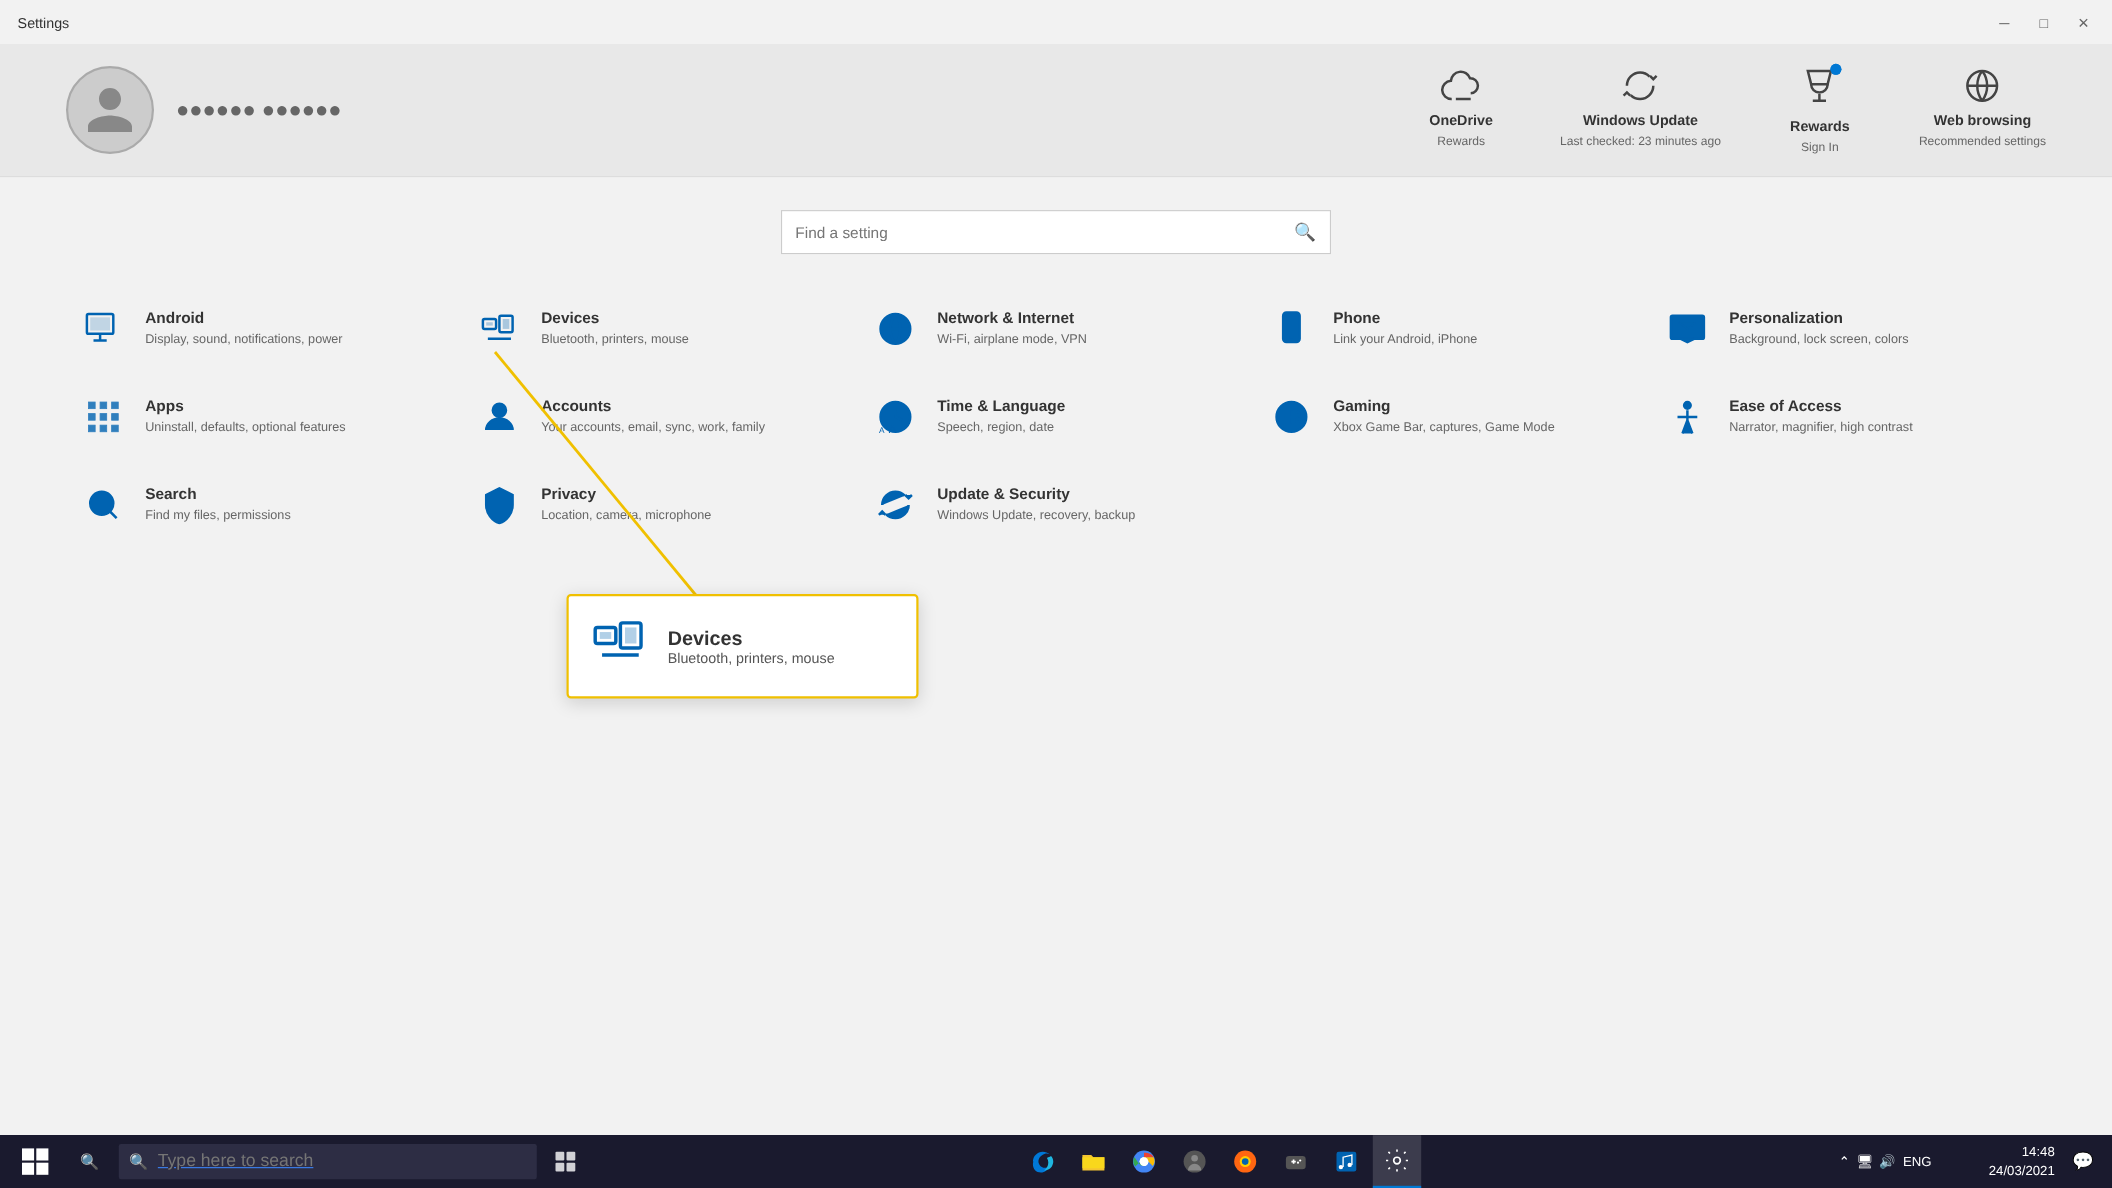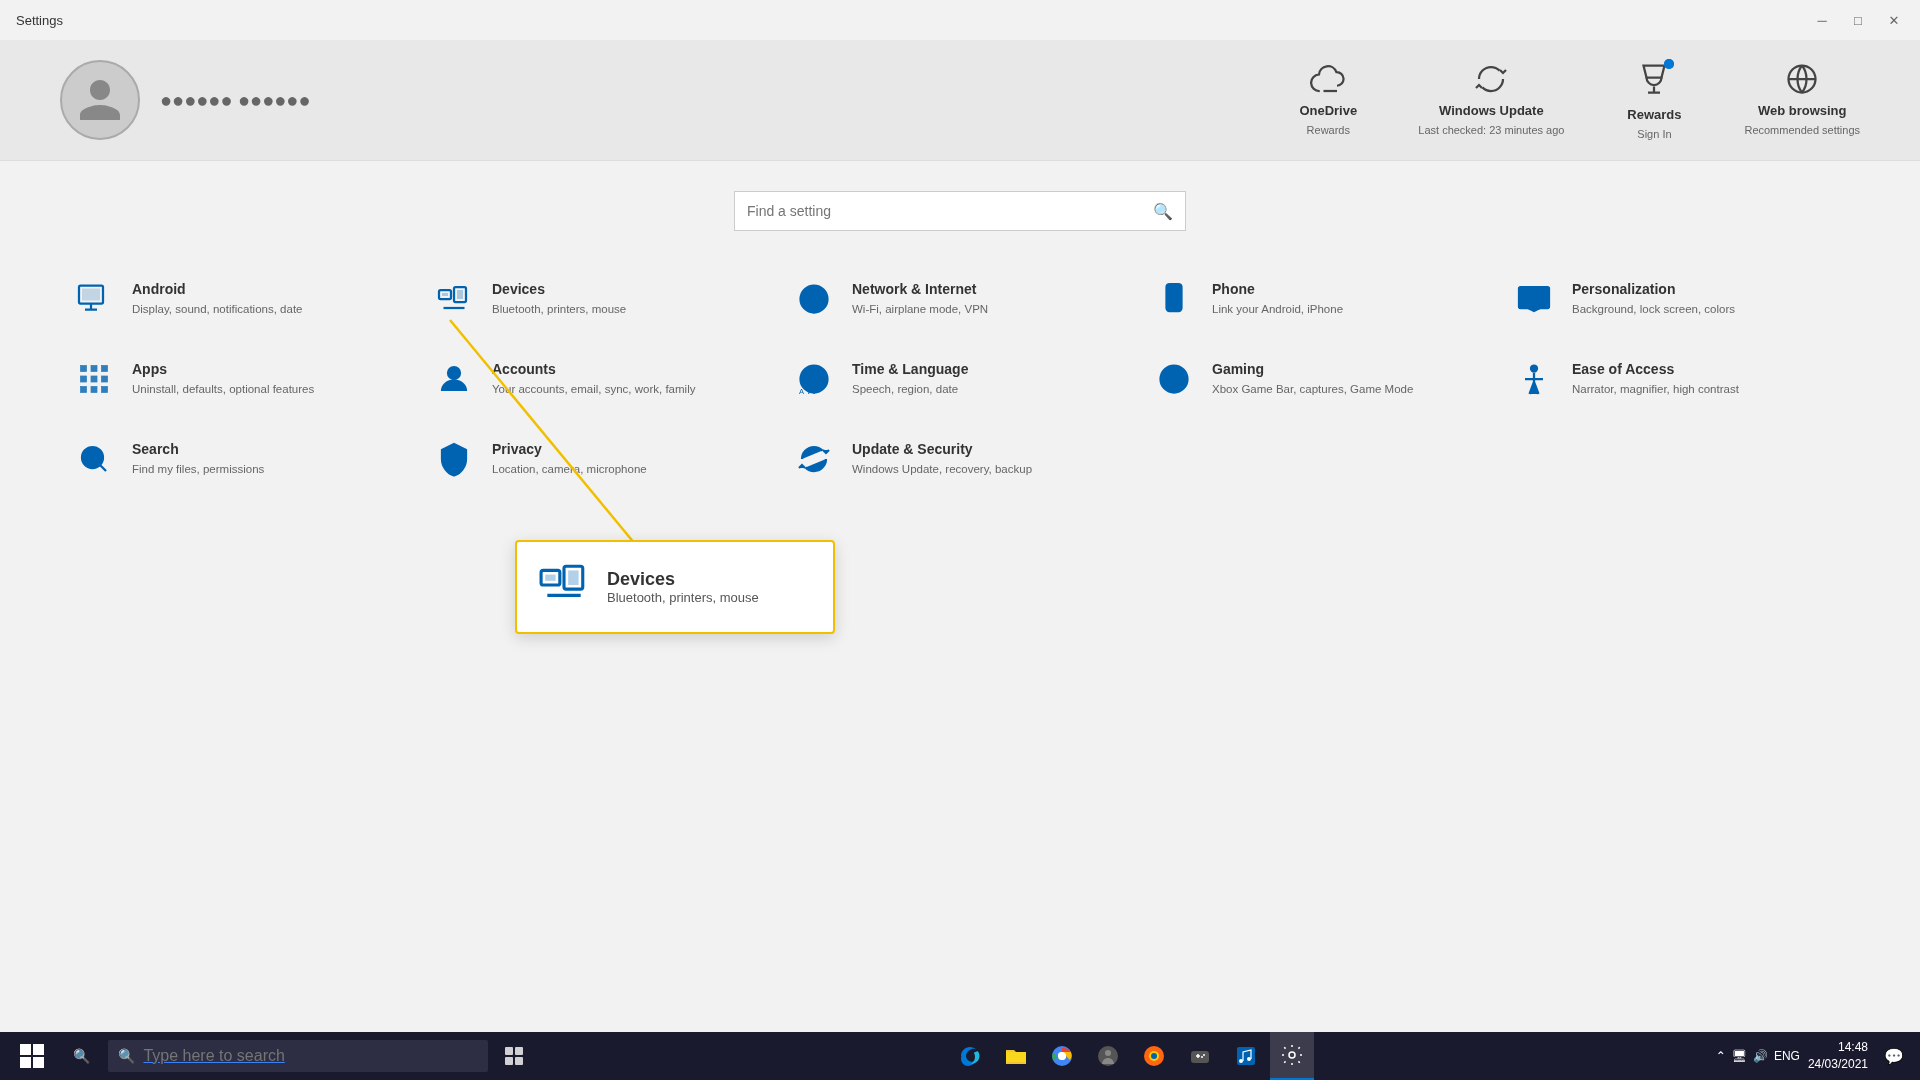--- a/index.html
+++ b/index.html
@@ -126,21 +126,21 @@
       right: -2px;
     }
 
     
     .search-container {
       display: flex;
       justify-content: center;
       padding: 30px 0 20px;
     }
     .search-box {
-      width: 452px;
+      width: 500px;
       height: 40px;
       border: 1px solid #ccc;
       background: white;
       display: flex;
       align-items: center;
       padding: 0 12px;
       gap: 8px;
     }
     .search-box input {
       border: none;
@@ -405,21 +405,21 @@
     <div class="setting-item">
       <div class="setting-icon">
         <svg viewBox="0 0 24 24" fill="#0063b1">
           <rect x="2" y="3" width="16" height="12" rx="1" fill="none" stroke="#0063b1" stroke-width="1.5"></rect>
           <path d="M6 19h8M10 15v4" stroke="#0063b1" stroke-width="1.5"></path>
           <rect x="4" y="5" width="12" height="8" fill="#0063b1" opacity="0.2"></rect>
         </svg>
       </div>
       <div class="setting-text">
         <div class="setting-title">Android</div>
-        <div class="setting-desc">Display, sound, notifications, date</div>
+        <div class="setting-desc">Display, sound, notifications, power</div>
       </div>
     </div>
 
     <div class="setting-item">
       <div class="setting-icon">
         <svg viewBox="0 0 24 24">
           <rect x="2" y="6" width="8" height="6" rx="1" fill="none" stroke="#0063b1" stroke-width="1.5"></rect>
           <rect x="4" y="8" width="4" height="2" fill="#0063b1" opacity="0.3"></rect>
           <rect x="12" y="4" width="8" height="10" rx="1" fill="none" stroke="#0063b1" stroke-width="1.5"></rect>
           <rect x="14" y="6" width="4" height="6" fill="#0063b1" opacity="0.3"></rect>
@@ -711,19 +711,19 @@
     </div>
   </div>
 
   <div class="taskbar-right">
     <div class="sys-icons">
       <span style="cursor:pointer;">⌃</span>
       <span style="cursor:pointer;">🖥</span>
       <span style="cursor:pointer;">🔊</span>
       <span>ENG</span>
     </div>
-    <div class="time-block" style="cursor:pointer;">
+    <div class="time-block" style="cursor:pointer;margin-left:44px;">
       <div>14:48</div>
       <div>24/03/2021</div>
     </div>
     <div class="notification-btn">💬</div>
   </div>
 </div>
 
 </body></html>

